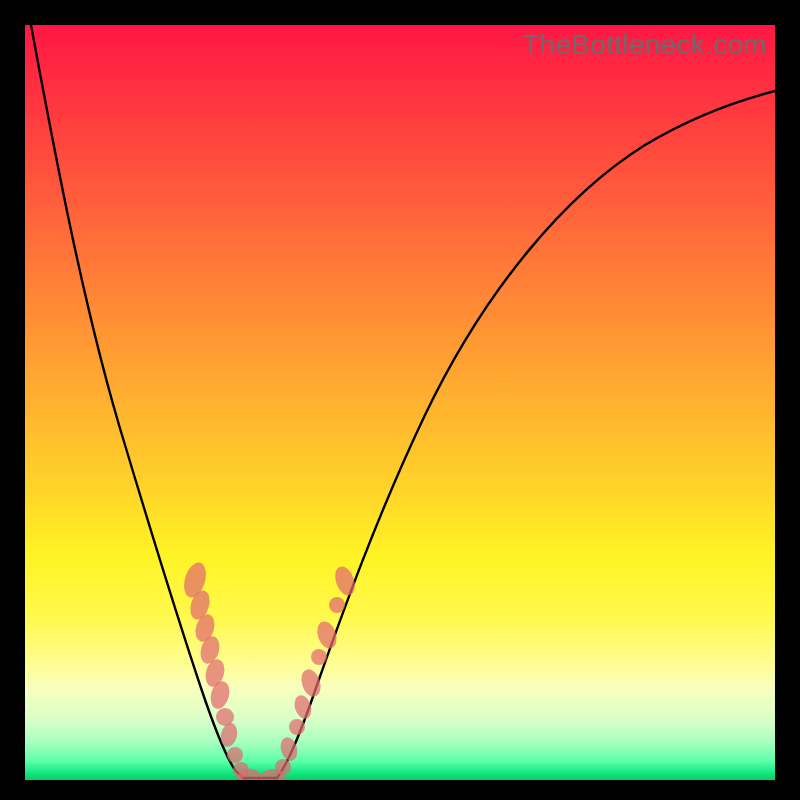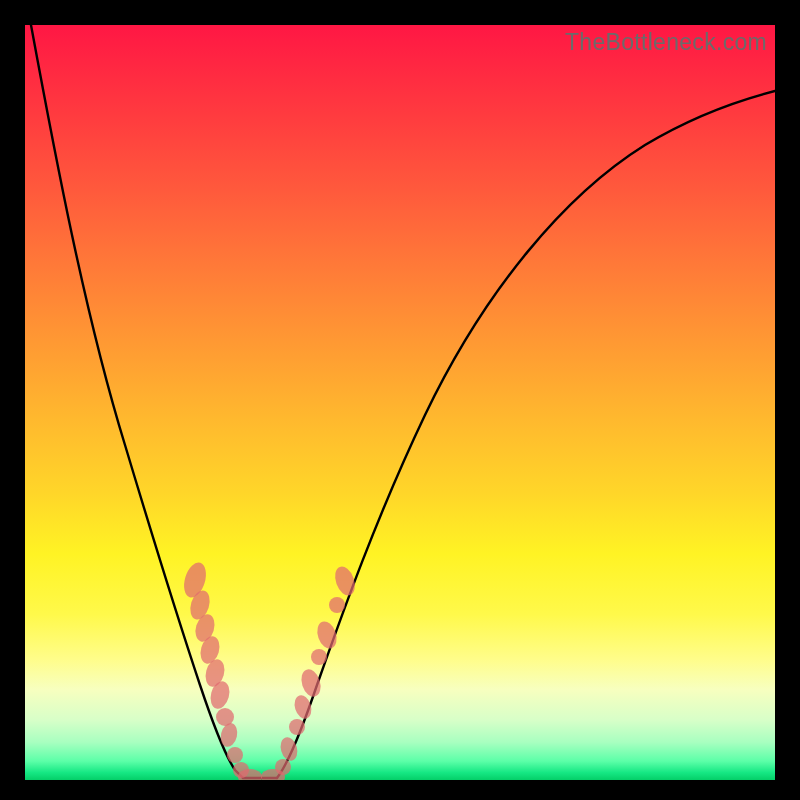--- a/index.html
+++ b/index.html
@@ -39,21 +39,21 @@
     #5cffa8 97.5%,
     #16e884 99%,
     #04cf68 100%
   );
 }
 .watermark {
   position: absolute;
   top: 4px;
   right: 8px;
   color: #6b6b6b;
-  font-size: 23px;
+  font-size: 28px;
   letter-spacing: 0.3px;
   font-weight: 500;
   user-select: none;
 }
 svg.curve {
   position: absolute;
   left: 0;
   top: 0;
   width: 750px;
   height: 755px;

